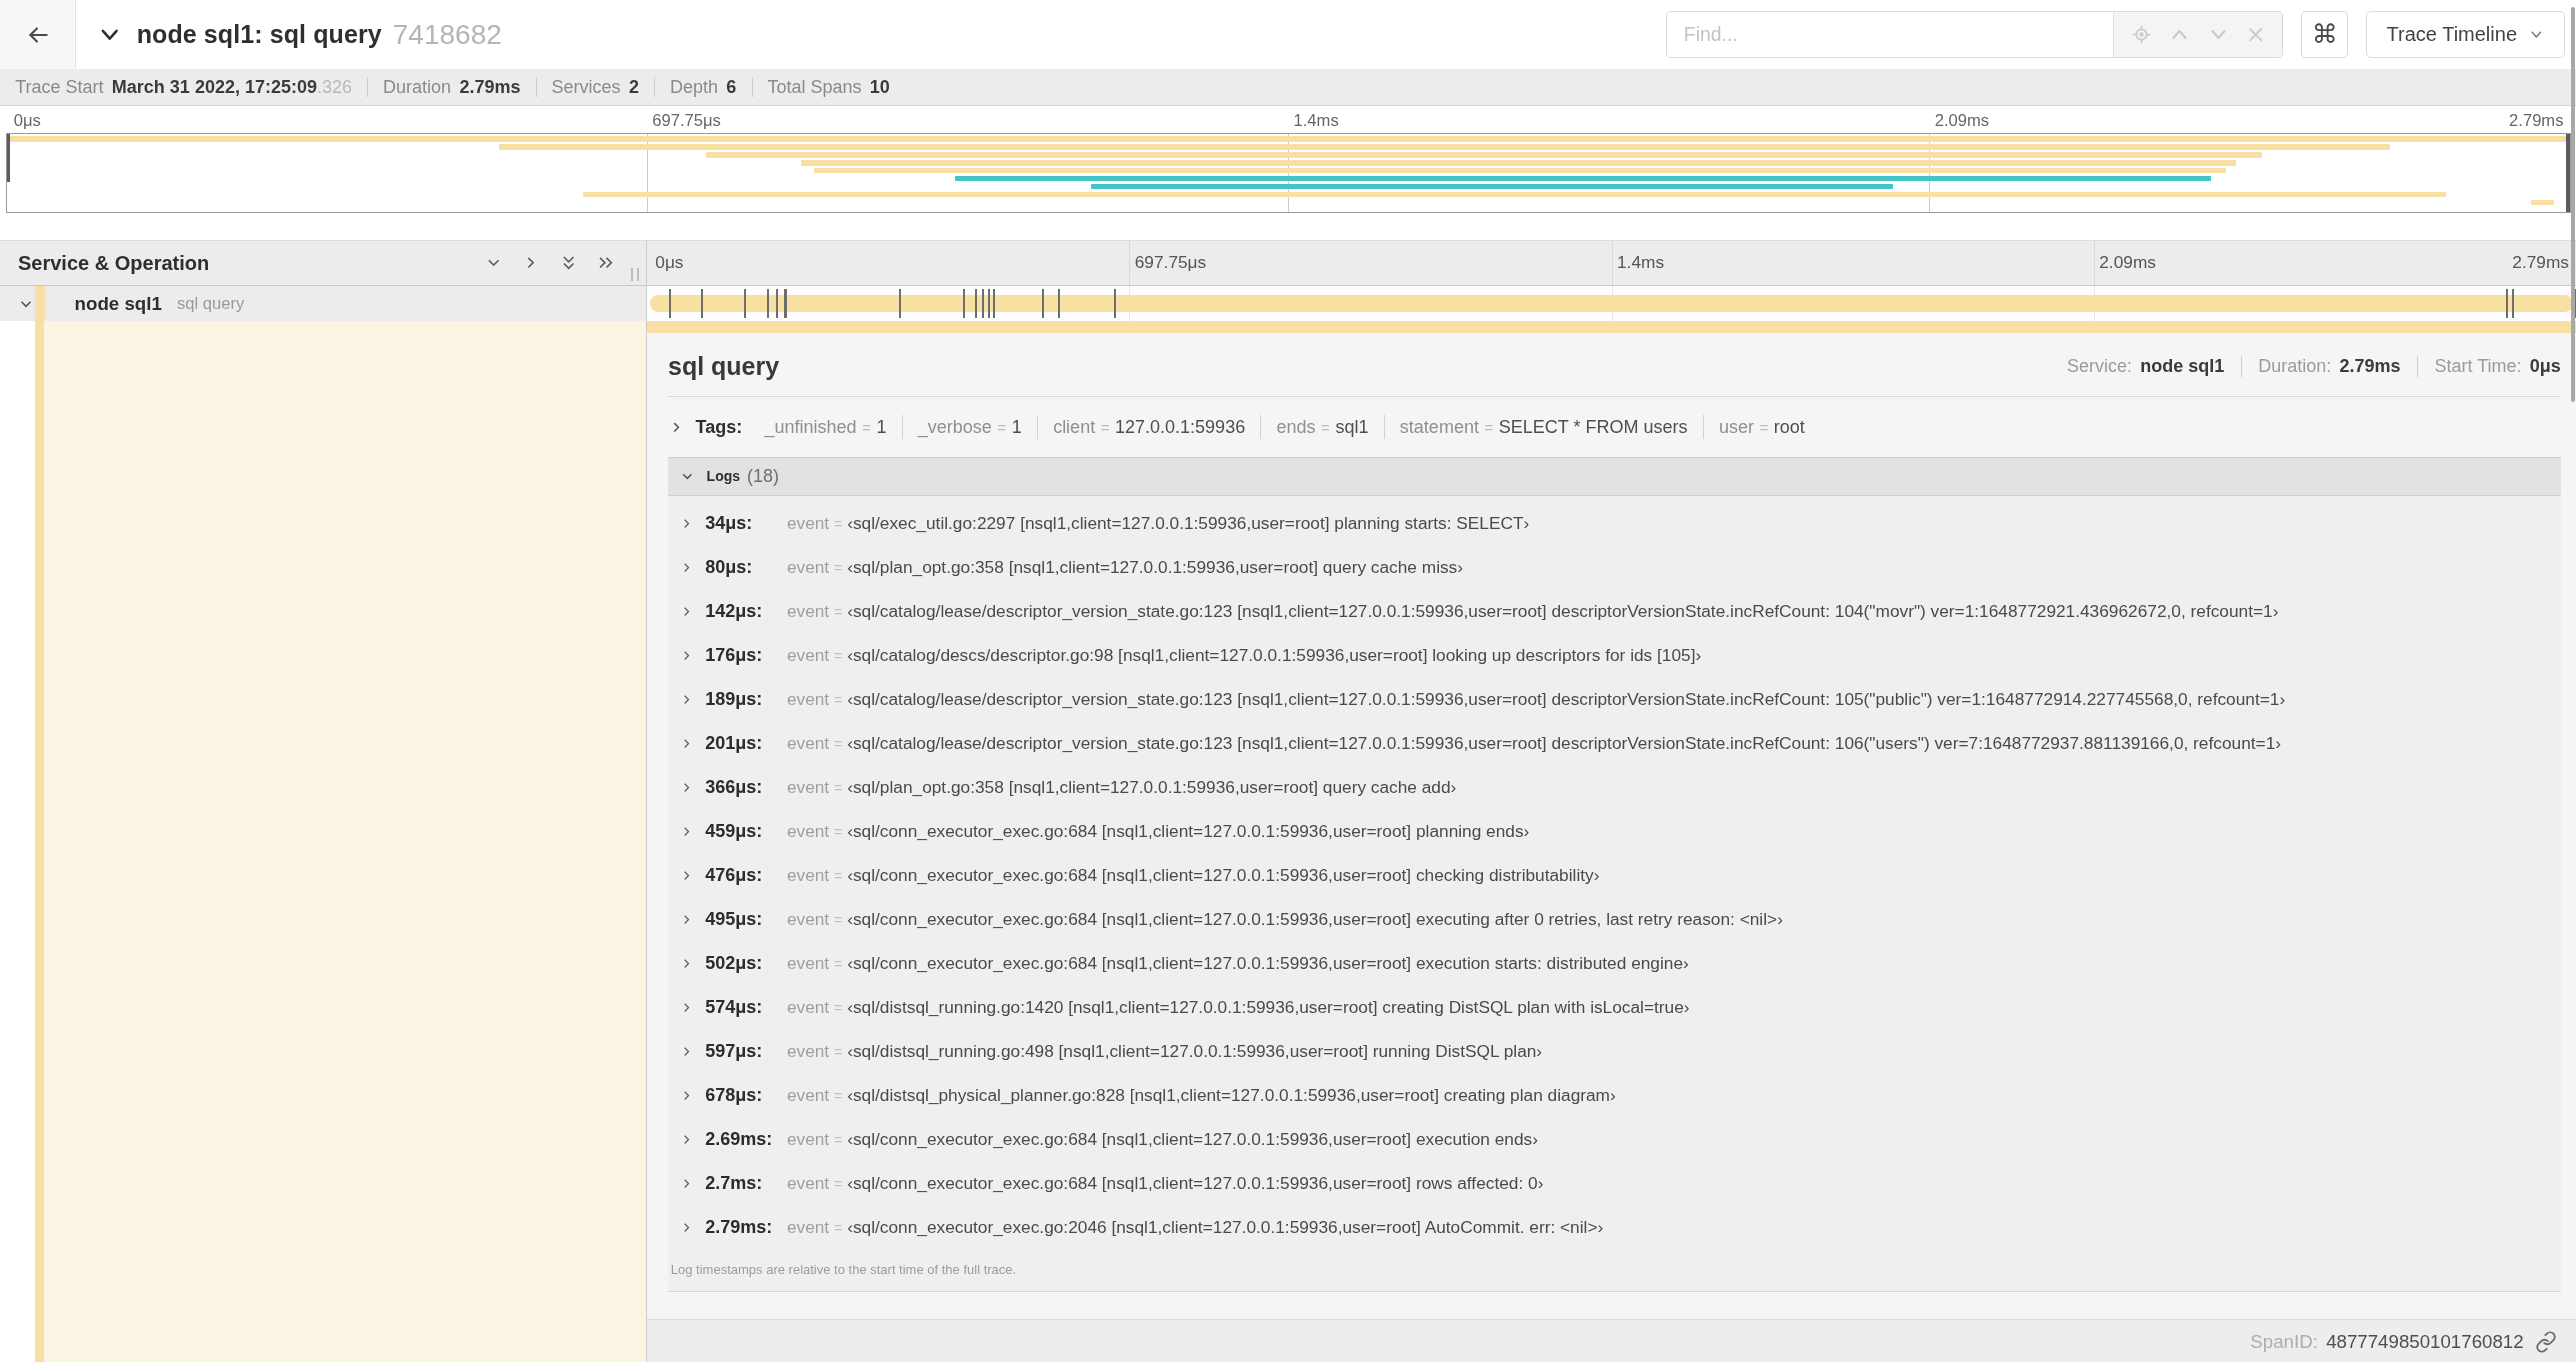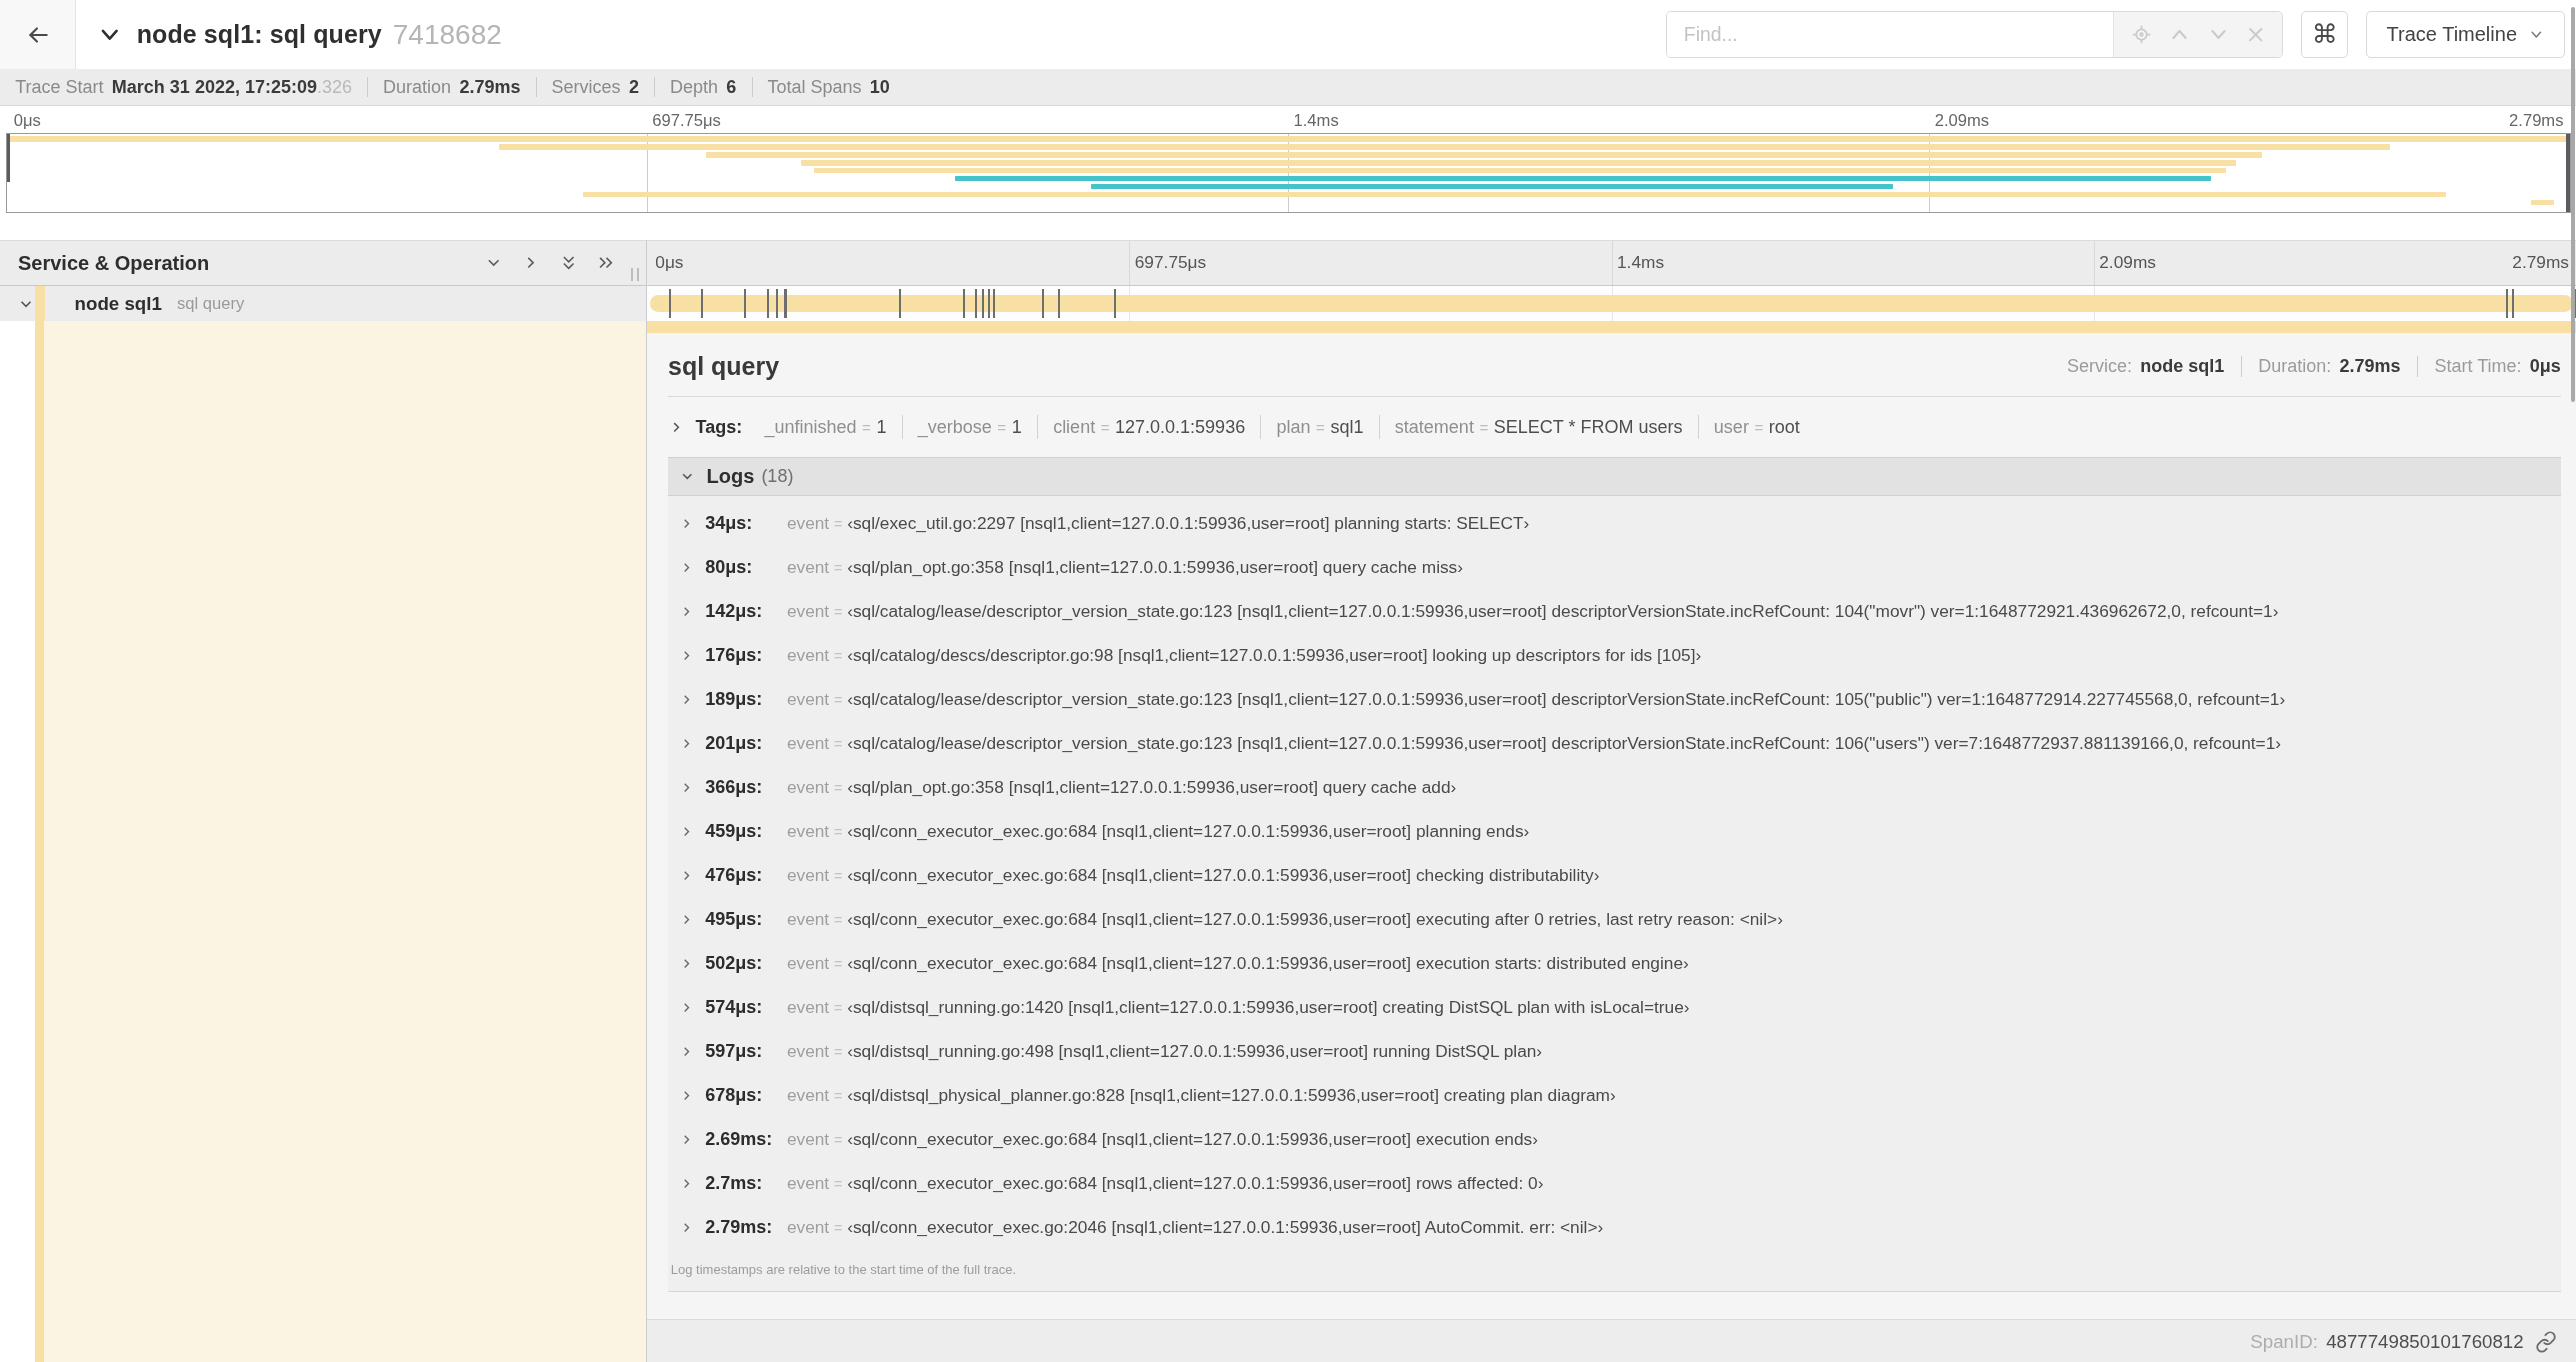--- a/index.html
+++ b/index.html
@@ -86,21 +86,21 @@
   .tag-item { display:flex; align-items:center; padding:0 15.2px; border-right:0.7px solid #d2d2d2; height:23.5px; }
   .tag-item:last-child { border-right:none; }
   .tag-key { color:#8f8f8f; }
   .tag-eq { color:#bcbcbc; margin:0 5.5px; font-size:15.2px; }
   .tag-val { color:#4e4e4e; }
   
   .logs-box { margin-top:18px; }
   .logs-header { height:39px; background:#e2e2e2; border-top:0.7px solid #d0d0d0; border-bottom:0.7px solid #d0d0d0; display:flex; align-items:center; padding-left:11px; cursor:pointer; }
   .logs-header .exp { display:flex; margin-right:11px; }
   .logs-header .exp svg { stroke:#555; }
-  .logs-title { font-size:20px; font-weight:bold; color:#2e2e2e; margin-right:7px; }
+  .logs-title { font-size:14px; font-weight:bold; color:#2e2e2e; margin-right:7px; }
   .logs-count { font-size:18px; color:#6f6f6f; }
   .logs-body { background:#efefef; border-bottom:0.7px solid #d6d6d6; padding-top:5.5px; }
   .log-row { height:44px; display:flex; align-items:center; padding-left:11px; cursor:pointer; white-space:nowrap; overflow:hidden; }
   .log-row .exp { display:flex; margin-right:11px; }
   .log-row .exp svg { stroke:#666; }
   .log-time { font-size:18px; font-weight:bold; color:#2c2c2c; min-width:72px; margin-right:9.7px; }
   .log-kv { font-size:17.3px; color:#4a4a4a; }
   .log-key { color:#9e9e9e; }
   .log-eq { color:#c2c2c2; margin:0 4.8px; font-size:14.5px; }
   .logs-note { font-size:13px; color:#9c9c9c; padding:12.5px 0 14px 2.8px; }
@@ -339,21 +339,21 @@
             <span class="tag-key">_verbose</span>
             <span class="tag-eq">=</span>
             <span class="tag-val">1</span>
           </span>
           <span class="tag-item">
             <span class="tag-key">client</span>
             <span class="tag-eq">=</span>
             <span class="tag-val">127.0.0.1:59936</span>
           </span>
           <span class="tag-item">
-            <span class="tag-key">plan</span>
+            <span class="tag-key">ends</span>
             <span class="tag-eq">=</span>
             <span class="tag-val">sql1</span>
           </span>
           <span class="tag-item">
             <span class="tag-key">statement</span>
             <span class="tag-eq">=</span>
             <span class="tag-val">SELECT * FROM users</span>
           </span>
           <span class="tag-item">
             <span class="tag-key">user</span>

